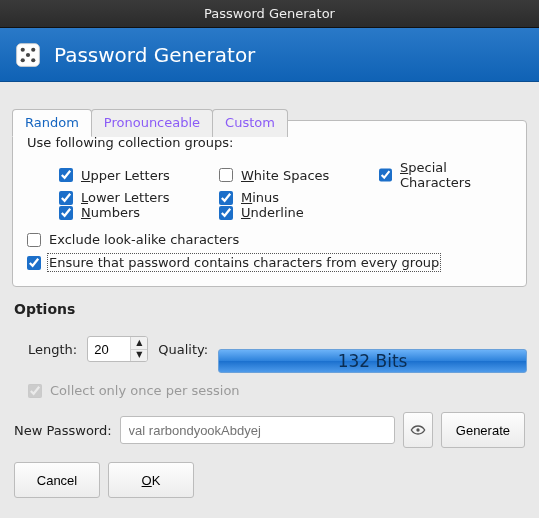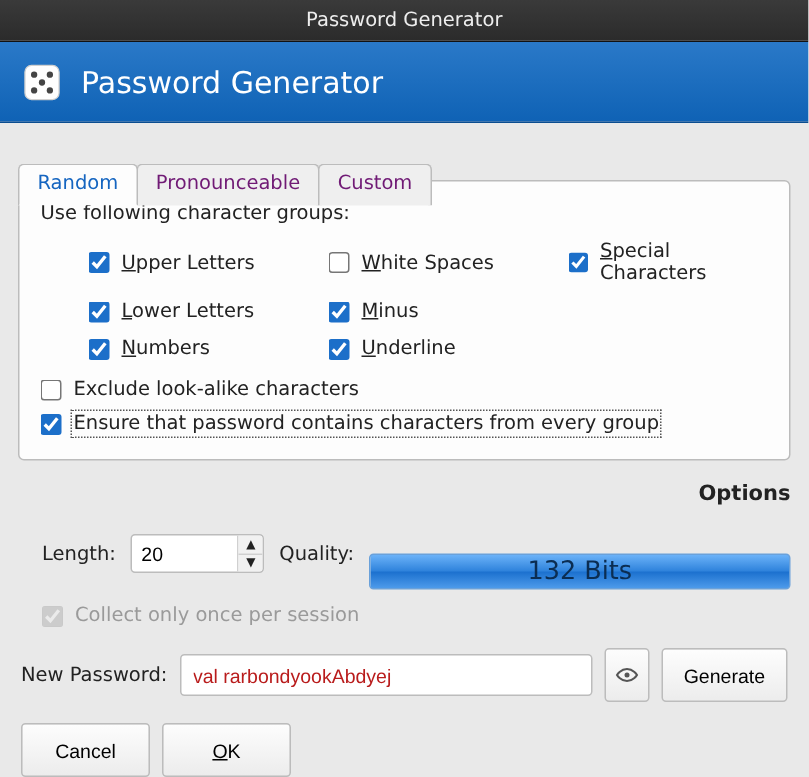--- a/index.html
+++ b/index.html
@@ -52,41 +52,40 @@
     z-index: 1;
   }
   .tab {
     border: 1px solid #bcbcbc;
     border-bottom: none;
     background: #efefef;
     padding: 5px 12px 6px;
     margin-right: -1px;
     border-radius: 4px 4px 0 0;
     cursor: pointer;
-    color: #701a75;
+    color: #8b5cf6;
   }
   .tab.active {
     background: #fdfdfd;
     color: #1565c0;
     border-bottom: 1px solid #fdfdfd;
     position: relative;
   }
   .tabpanel {
     border: 1px solid #bcbcbc;
     background: #fdfdfd;
     padding: 14px 14px 16px 14px;
     border-radius: 0 4px 4px 4px;
   }
   .group-label {
     margin: 0 0 10px 0;
   }
   .chk-grid {
     display: grid;
     grid-template-columns: 160px 160px auto;
-    row-gap: 10px;
     margin: 0 0 12px 32px;
   }
   .chk-row, .chk-inline {
     display: flex; align-items: center; gap: 8px;
   }
   .chk-row + .chk-row { margin-top: 8px; }
   .mnemonic { text-decoration: underline; text-decoration-thickness: 1px; }
   input[type=checkbox] {
     width: 14px; height: 14px; margin: 0;
     accent-color: #1c6fc9;
@@ -94,34 +93,32 @@
   .focus-rect {
     outline: 1px dotted #555;
     outline-offset: 1px;
   }
   
   .section-title {
     font-weight: 600;
     font-size: 14px;
     color: #222;
     margin: 14px 0 8px 2px;
-    text-align: right;
   }
   .opts-row {
     display: flex; align-items: center; gap: 10px;
     margin: 4px 0 10px 16px;
   }
   .spin {
     display: inline-flex;
     border: 1px solid #bcbcbc;
     background: #fff;
     border-radius: 3px;
     height: 26px;
     overflow: hidden;
-    gap: 28px;
   }
   .spin input {
     border: none; outline: none;
     width: 42px; padding: 2px 6px;
     font-size: 13px; background: transparent;
   }
   .spin-btns {
     display: flex; flex-direction: column;
     border-left: 1px solid #d0d0d0;
   }
@@ -155,21 +152,21 @@
     margin: 14px 2px 0 2px;
   }
   .text-input {
     flex: 1;
     height: 28px;
     border: 1px solid #bcbcbc;
     border-radius: 3px;
     padding: 3px 8px;
     font-size: 13px;
     background: #fff;
-    color: #b91c1c;
+    color: #737373;
   }
   .btn {
     height: 36px;
     border: 1px solid #bcbcbc;
     border-radius: 3px;
     background: linear-gradient(to bottom, #fdfdfd, #ececec);
     padding: 0 14px;
     font-size: 13px;
     cursor: pointer;
     display: inline-flex; align-items: center; justify-content: center;
@@ -204,21 +201,21 @@
 
 <div class="content">
 
   <div class="tabs">
     <div class="tab active">Random</div>
     <div class="tab">Pronounceable</div>
     <div class="tab">Custom</div>
   </div>
 
   <div class="tabpanel">
-    <div class="group-label">Use following character groups:</div>
+    <div class="group-label">Use following collection groups:</div>
 
     <div class="chk-grid">
       <label class="chk-inline">
         <input type="checkbox" checked="" style="">
         <span><span class="mnemonic">U</span><span>pper Letters</span></span>
       </label>
       <label class="chk-inline">
         <input type="checkbox" style="">
         <span><span class="mnemonic">W</span><span>hite Spaces</span></span>
       </label>

